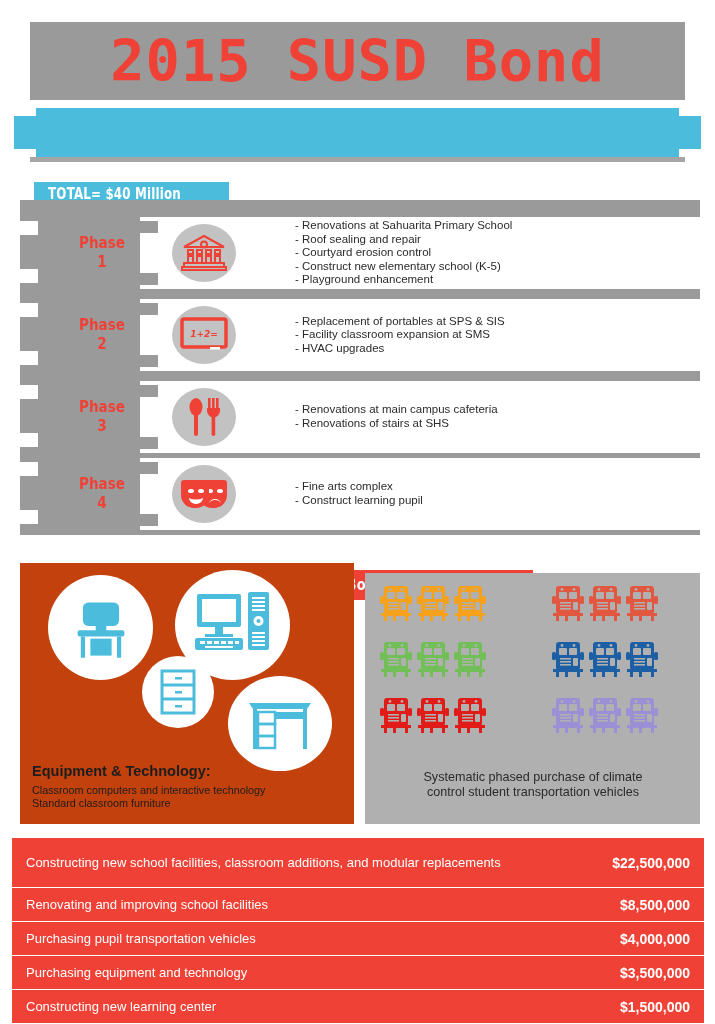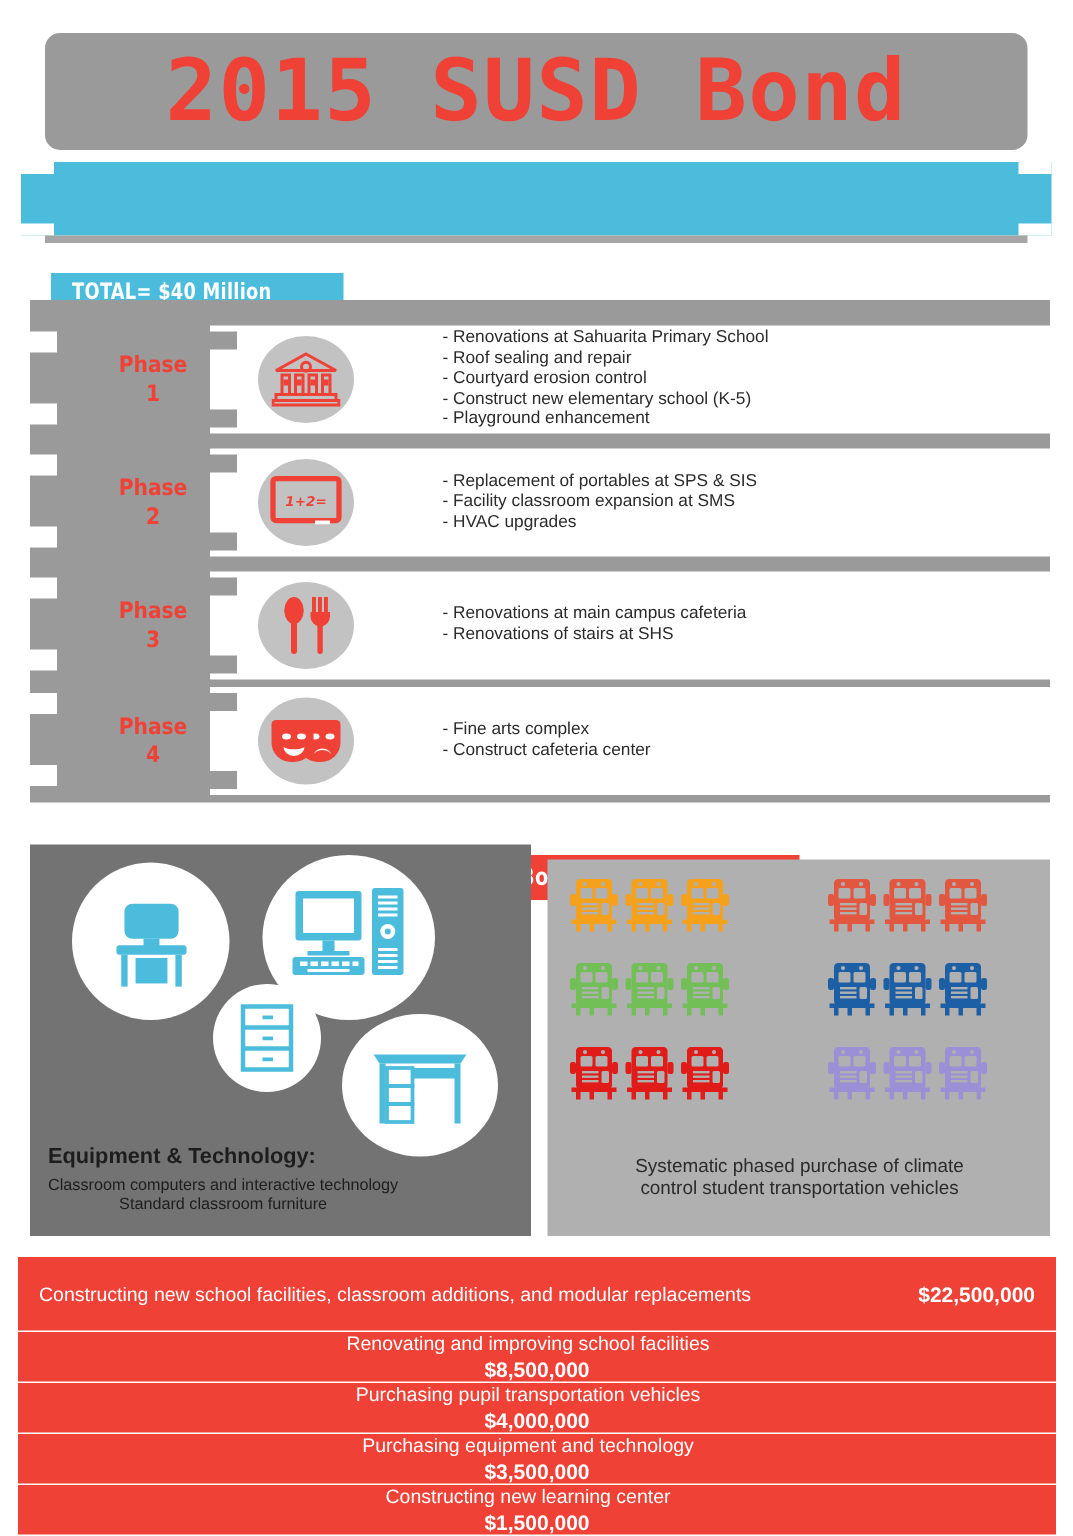--- a/index.html
+++ b/index.html
@@ -7,21 +7,20 @@
     width:715px;height:1024px;overflow:hidden;
     font-family:"Liberation Sans","DejaVu Sans",sans-serif;
     -webkit-font-smoothing:antialiased;
   }
   .page{position:relative;width:715px;height:1024px;background:#ffffff;}
 
   
   .hdr-title{
     position:absolute;left:30px;top:22px;width:655px;height:78px;
     background:#9a9a9a;
-    border-radius:10px;
   }
   .hdr-title span{
     display:block;width:100%;text-align:center;
     color:#ef4136;font-size:57px;line-height:78px;
     font-family:"DejaVu Sans Mono","Liberation Mono",monospace;
     font-weight:bold;letter-spacing:1px;
   }
   .hdr-sub{
     position:absolute;left:14px;top:108px;width:687px;height:49px;
     background:#4cbcdc;
@@ -89,39 +88,39 @@
   }
   .cb-banner span{
     display:block;text-align:center;line-height:30px;color:#ffffff;
     font-size:16px;font-weight:bold;letter-spacing:.4px;
     font-family:"DejaVu Sans Condensed","Liberation Sans Narrow","Liberation Sans",sans-serif;
     transform:scaleX(.9);transform-origin:center;
   }
 
   
   .eq-panel{
-    position:absolute;left:20px;top:563px;width:334px;height:261px;background:#737373;
+    position:absolute;left:20px;top:563px;width:334px;height:261px;background:#c2410c;
   }
   .bus-panel{
     position:absolute;left:365px;top:573px;width:335px;height:251px;background:#b0b0b0;
   }
   .eq-circle{position:absolute;background:#ffffff;border-radius:50%;
     display:flex;align-items:center;justify-content:center;}
   .c-chair{left:28px;top:12px;width:105px;height:105px;}
   .c-comp{left:155px;top:7px;width:115px;height:110px;}
   .c-cab{left:122px;top:93px;width:72px;height:72px;}
   .c-desk{left:208px;top:113px;width:104px;height:95px;}
 
   .eq-heading{
     position:absolute;left:12px;top:200px;color:#1d1d1d;
     font-size:14.5px;font-weight:bold;
   }
   .eq-lines{
     position:absolute;left:12px;top:221px;color:#1d1d1d;
-    font-size:10.8px;line-height:12.6px;text-align:center;
+    font-size:10.8px;line-height:12.6px;
   }
   .eq-lines i{font-style:normal;display:block;}
 
   .bus-grid{position:absolute;left:8px;top:12px;width:320px;height:170px;}
   .bus-group{position:absolute;display:flex;}
   .bus-caption{
     position:absolute;left:18px;top:197px;width:300px;
     color:#2b2b2b;font-size:12.6px;line-height:15px;
   }
   .bus-caption i{font-style:normal;display:block;text-align:center;}
@@ -132,21 +131,21 @@
     position:relative;background:#ef4136;display:flex;align-items:center;
     padding:0 14px;box-sizing:border-box;margin-bottom:1px;
   }
   .cost-label{
     flex:1;color:#ffffff;font-size:13px;line-height:16px;padding-right:12px;
   }
   .cost-value{
     color:#ffffff;font-size:14px;font-weight:bold;white-space:nowrap;
   }
   .cost-tall{height:49px;}
-  .cost-short{height:33px;flex-direction:column;}
+  .cost-short{height:33px;}
 </style>
 </head>
 <body>
 
 <div class="page">
 
   <div class="hdr-title">
     <span>2015 SUSD Bond</span>
   </div>
 
@@ -276,21 +275,21 @@
       <path d="M6 4 h18 a3 3 0 0 1 3 3 v12 a13 13 0 0 1-13 13 h-2 A13 13 0 0 1-1 19 V7 a3 3 0 0 1 3-3z" transform="translate(4,2)" fill="#ef4136"></path>
       <g fill="#ffffff">
         <ellipse cx="13" cy="17" rx="3" ry="2"></ellipse>
                 <ellipse cx="23" cy="17" rx="3" ry="2"></ellipse>
         <path d="M11 24 a7 6 0 0 0 14 0 a8 3 0 0 1-14 0z"></path>
       </g>
             </svg>
           </div>
           <div class="phase-text">
             <i>- Fine arts complex</i>
-            <i>- Construct cafeteria center</i>
+            <i>- Construct learning pupil</i>
           </div>
         </div>
       </div>
       <div class="card-notch" style="top: 262px;"></div>
       <div class="card-notch" style="top: 314px;"></div>
     </div>
 
   <div class="cb-banner">
     <span>Continuous Bond Projects</span>
   </div>

